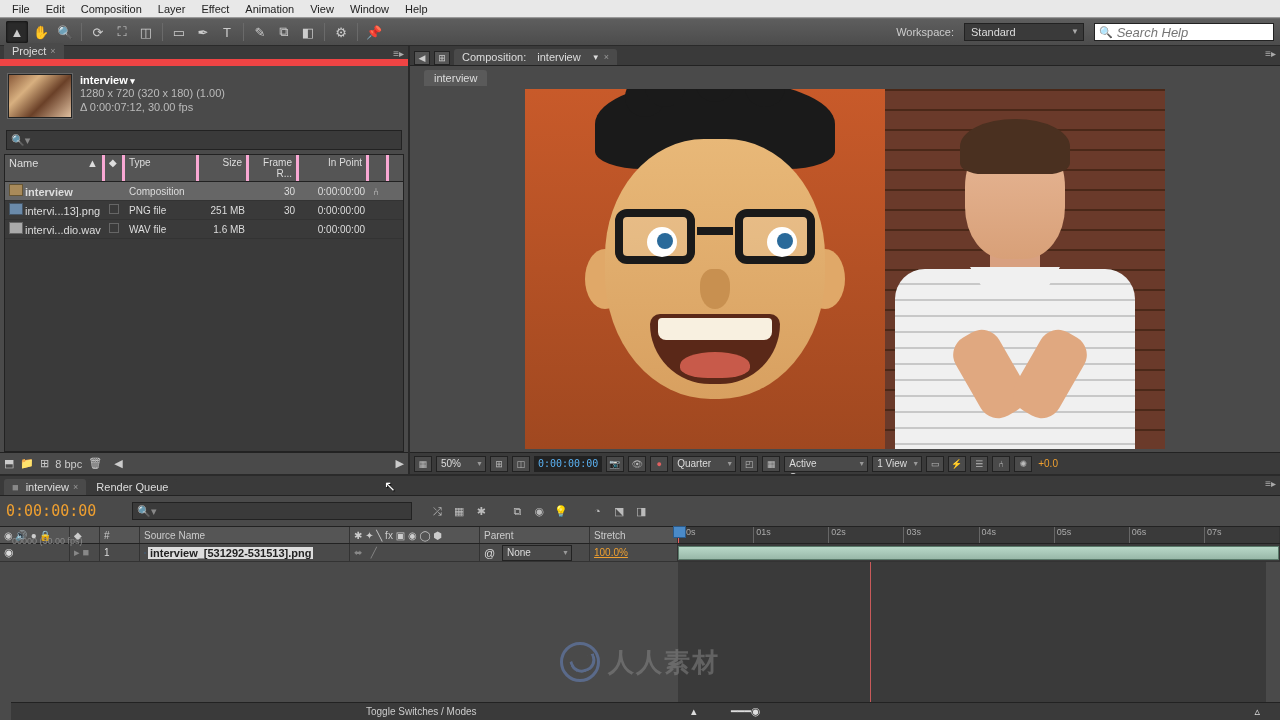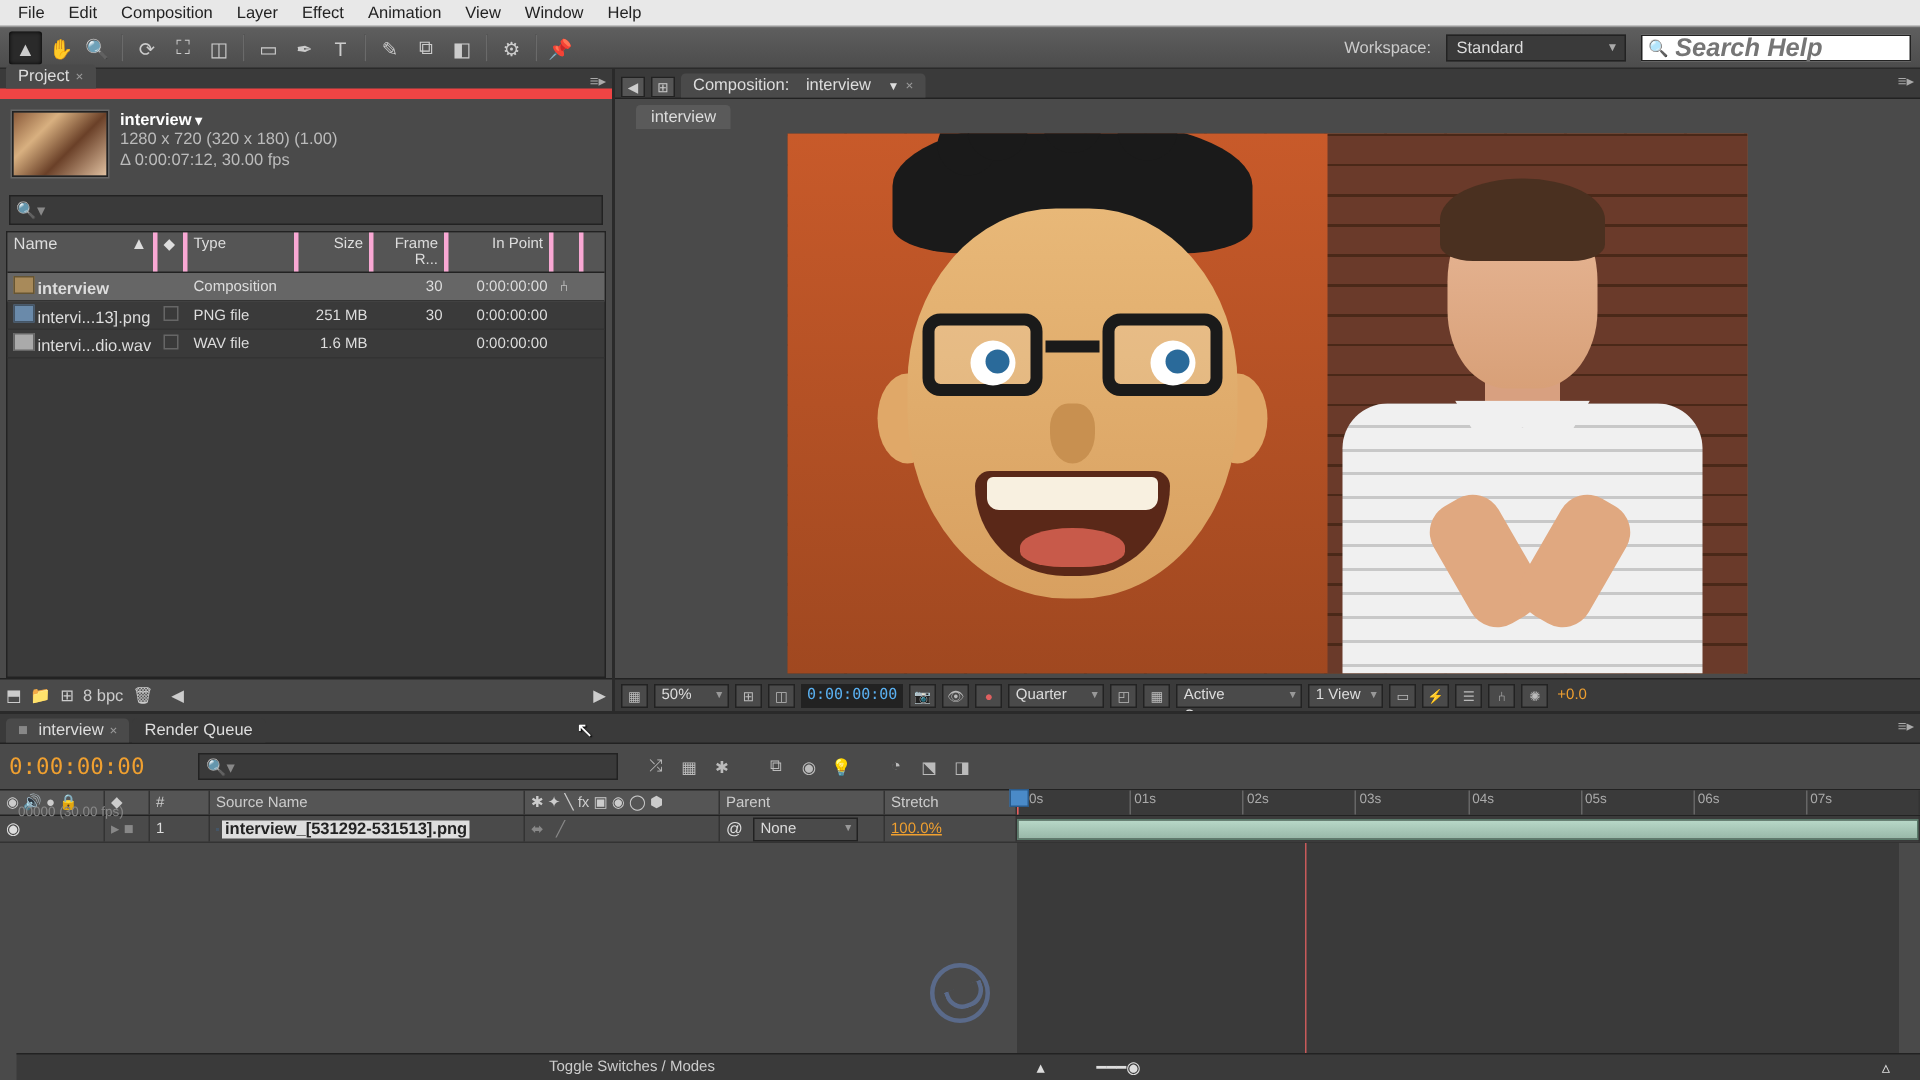--- a/index.html
+++ b/index.html
@@ -9,21 +9,21 @@
 .toolbar { height: 28px; background: linear-gradient(#5e5e5e,#4c4c4c); border-top: 1px solid #6a6a6a; border-bottom: 1px solid #2a2a2a; display: flex; align-items: center; padding: 0 6px; gap: 2px; position: relative; }
 .tool-btn { width: 22px; height: 22px; display: inline-flex; align-items: center; justify-content: center; border-radius: 2px; color: #ccc; font-size: 13px; }
 .tool-btn.active { background: #2a2a2a; box-shadow: inset 0 0 3px #000; }
 .sep { width: 1px; height: 18px; background: #2a2a2a; border-right: 1px solid #6a6a6a; margin: 0 3px; }
 .watermark-top { position: absolute; left: 50%; transform: translateX(-50%); color: rgba(255,255,255,0.65); font-size: 22px; font-weight: bold; letter-spacing: 1px; pointer-events: none; }
 .workspace-area { margin-left: auto; display: flex; align-items: center; gap: 10px; }
 .workspace-area .lbl { color: #ccc; }
 .dropdown { background: #3a3a3a; border: 1px solid #222; color: #ddd; padding: 1px 18px 1px 6px; position: relative; height: 18px; line-height: 14px; }
 .dropdown::after { content: "▼"; position: absolute; right: 4px; top: 1px; font-size: 8px; color: #aaa; }
 .search-box { width: 180px; height: 18px; background: #fff; border: 1px solid #222; display: flex; align-items: center; padding: 0 4px; gap: 4px; }
-.search-box input { border: none; outline: none; background: transparent; font-size: 17px; color: #444; width: 100%; font-style: italic; font-weight: bold; }
+.search-box input { border: none; outline: none; background: transparent; font-size: 13px; color: #444; width: 100%; font-style: italic; }
 .mid { height: 428px; display: flex; }
 .project-panel { width: 410px; background: #4a4a4a; display: flex; flex-direction: column; border-right: 2px solid #2a2a2a; }
 .panel-tabbar { height: 20px; background: #3a3a3a; display: flex; align-items: flex-end; padding: 0 4px; gap: 2px; border-bottom: 7px solid #ef4444; position: relative; }
 .panel-tab { background: #4a4a4a; color: #ddd; padding: 2px 8px; border-top-left-radius: 3px; border-top-right-radius: 3px; display: flex; align-items: center; gap: 4px; }
 .panel-tab .x { color: #999; font-size: 9px; }
 .panel-menu-icon { position: absolute; right: 4px; top: 2px; color: #aaa; font-size: 10px; }
 .comp-header { display: flex; gap: 8px; padding: 8px; }
 .thumb { width: 64px; height: 44px; background: linear-gradient(135deg,#8a5a3a 0%,#d8b080 30%,#6a4028 60%,#e0c0a0 100%); border: 1px solid #222; box-shadow: 0 0 0 1px #666; }
 .comp-meta .title { font-weight: bold; color: #fff; }
 .comp-meta .title::after { content: " ▾"; font-size: 9px; }
@@ -369,20 +369,21 @@
     <div class="c-str" style="color:#f0a030;text-decoration:underline">100.0%</div>
     <div class="layer-bar-area">
         <div class="layer-bar"></div>
       </div>
   </div>
   <div class="tl-body">
     <div class="tl-tracks-bg"></div>
     <div class="tl-red-line"></div>
     <div class="wm-center">
       <div class="wm-logo"></div>
+      <div class="wm-text">人人素材</div>
     </div>
   </div>
   <div class="tl-footer">
     <span class="toggle-switches">Toggle Switches / Modes</span>
     <span style="position:absolute;left:680px">▴</span>
     <span style="position:absolute;left:720px">━━━◉</span>
     <span style="position:absolute;right:20px">▵</span>
   </div>
 </div>
 

